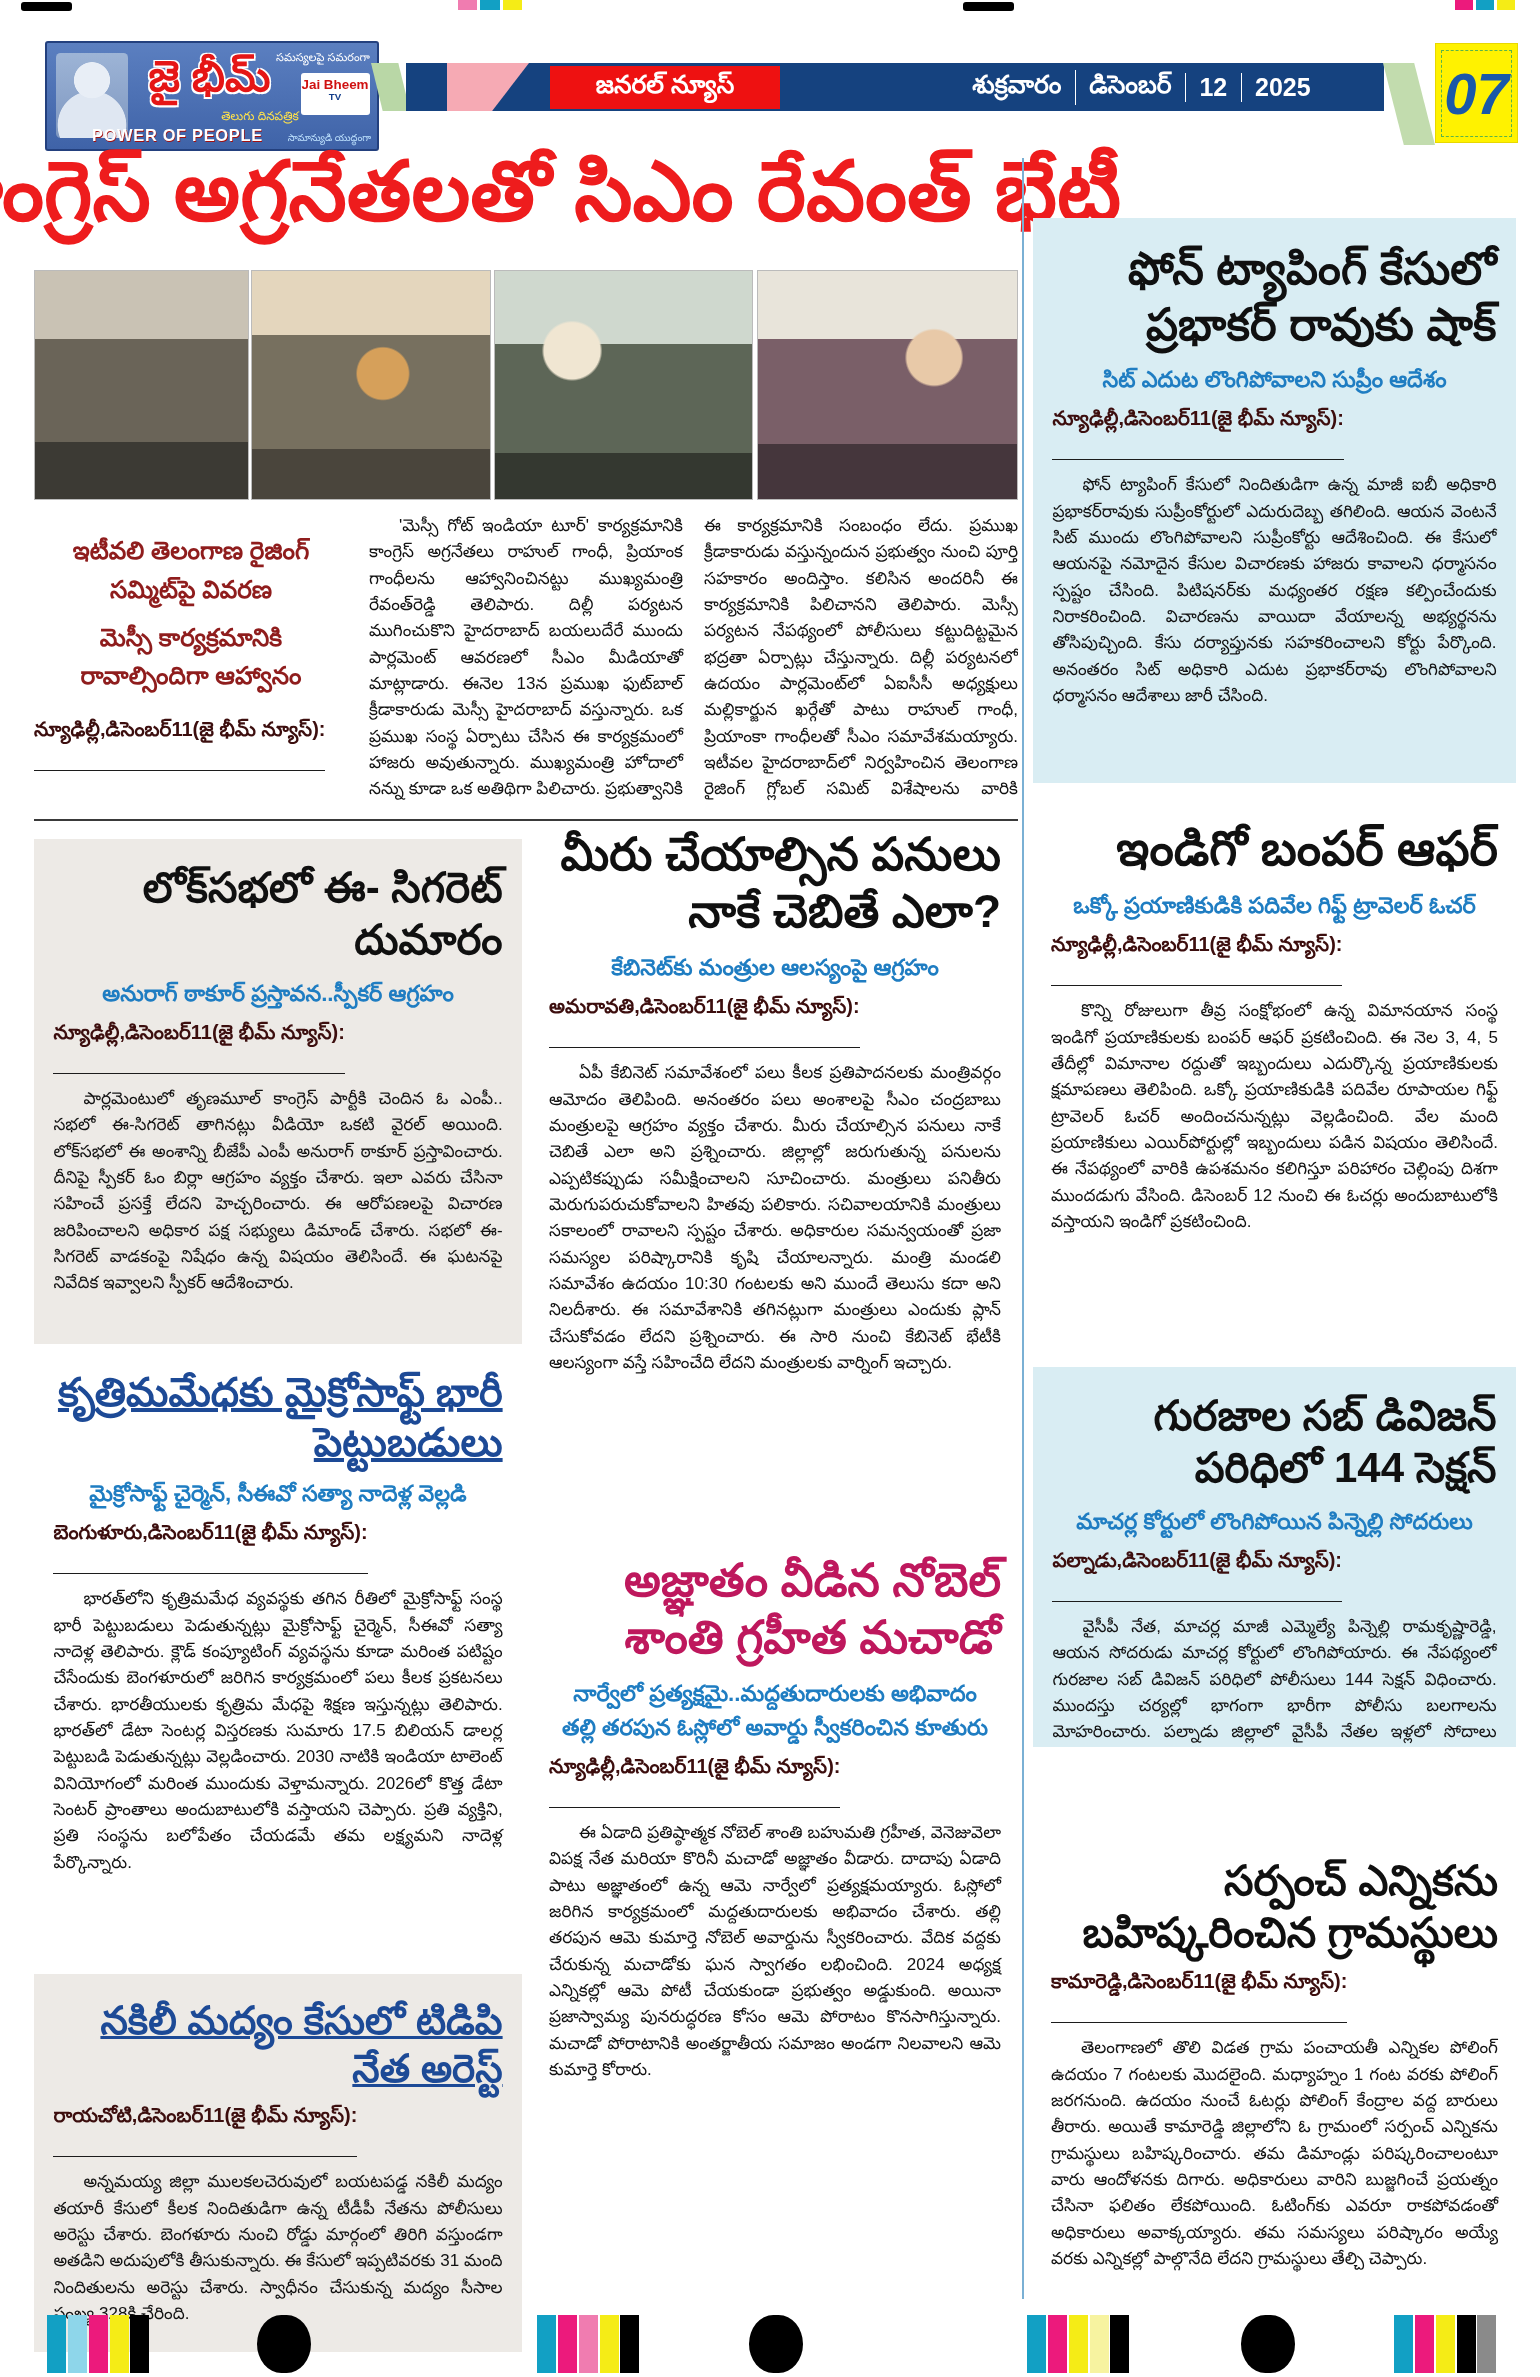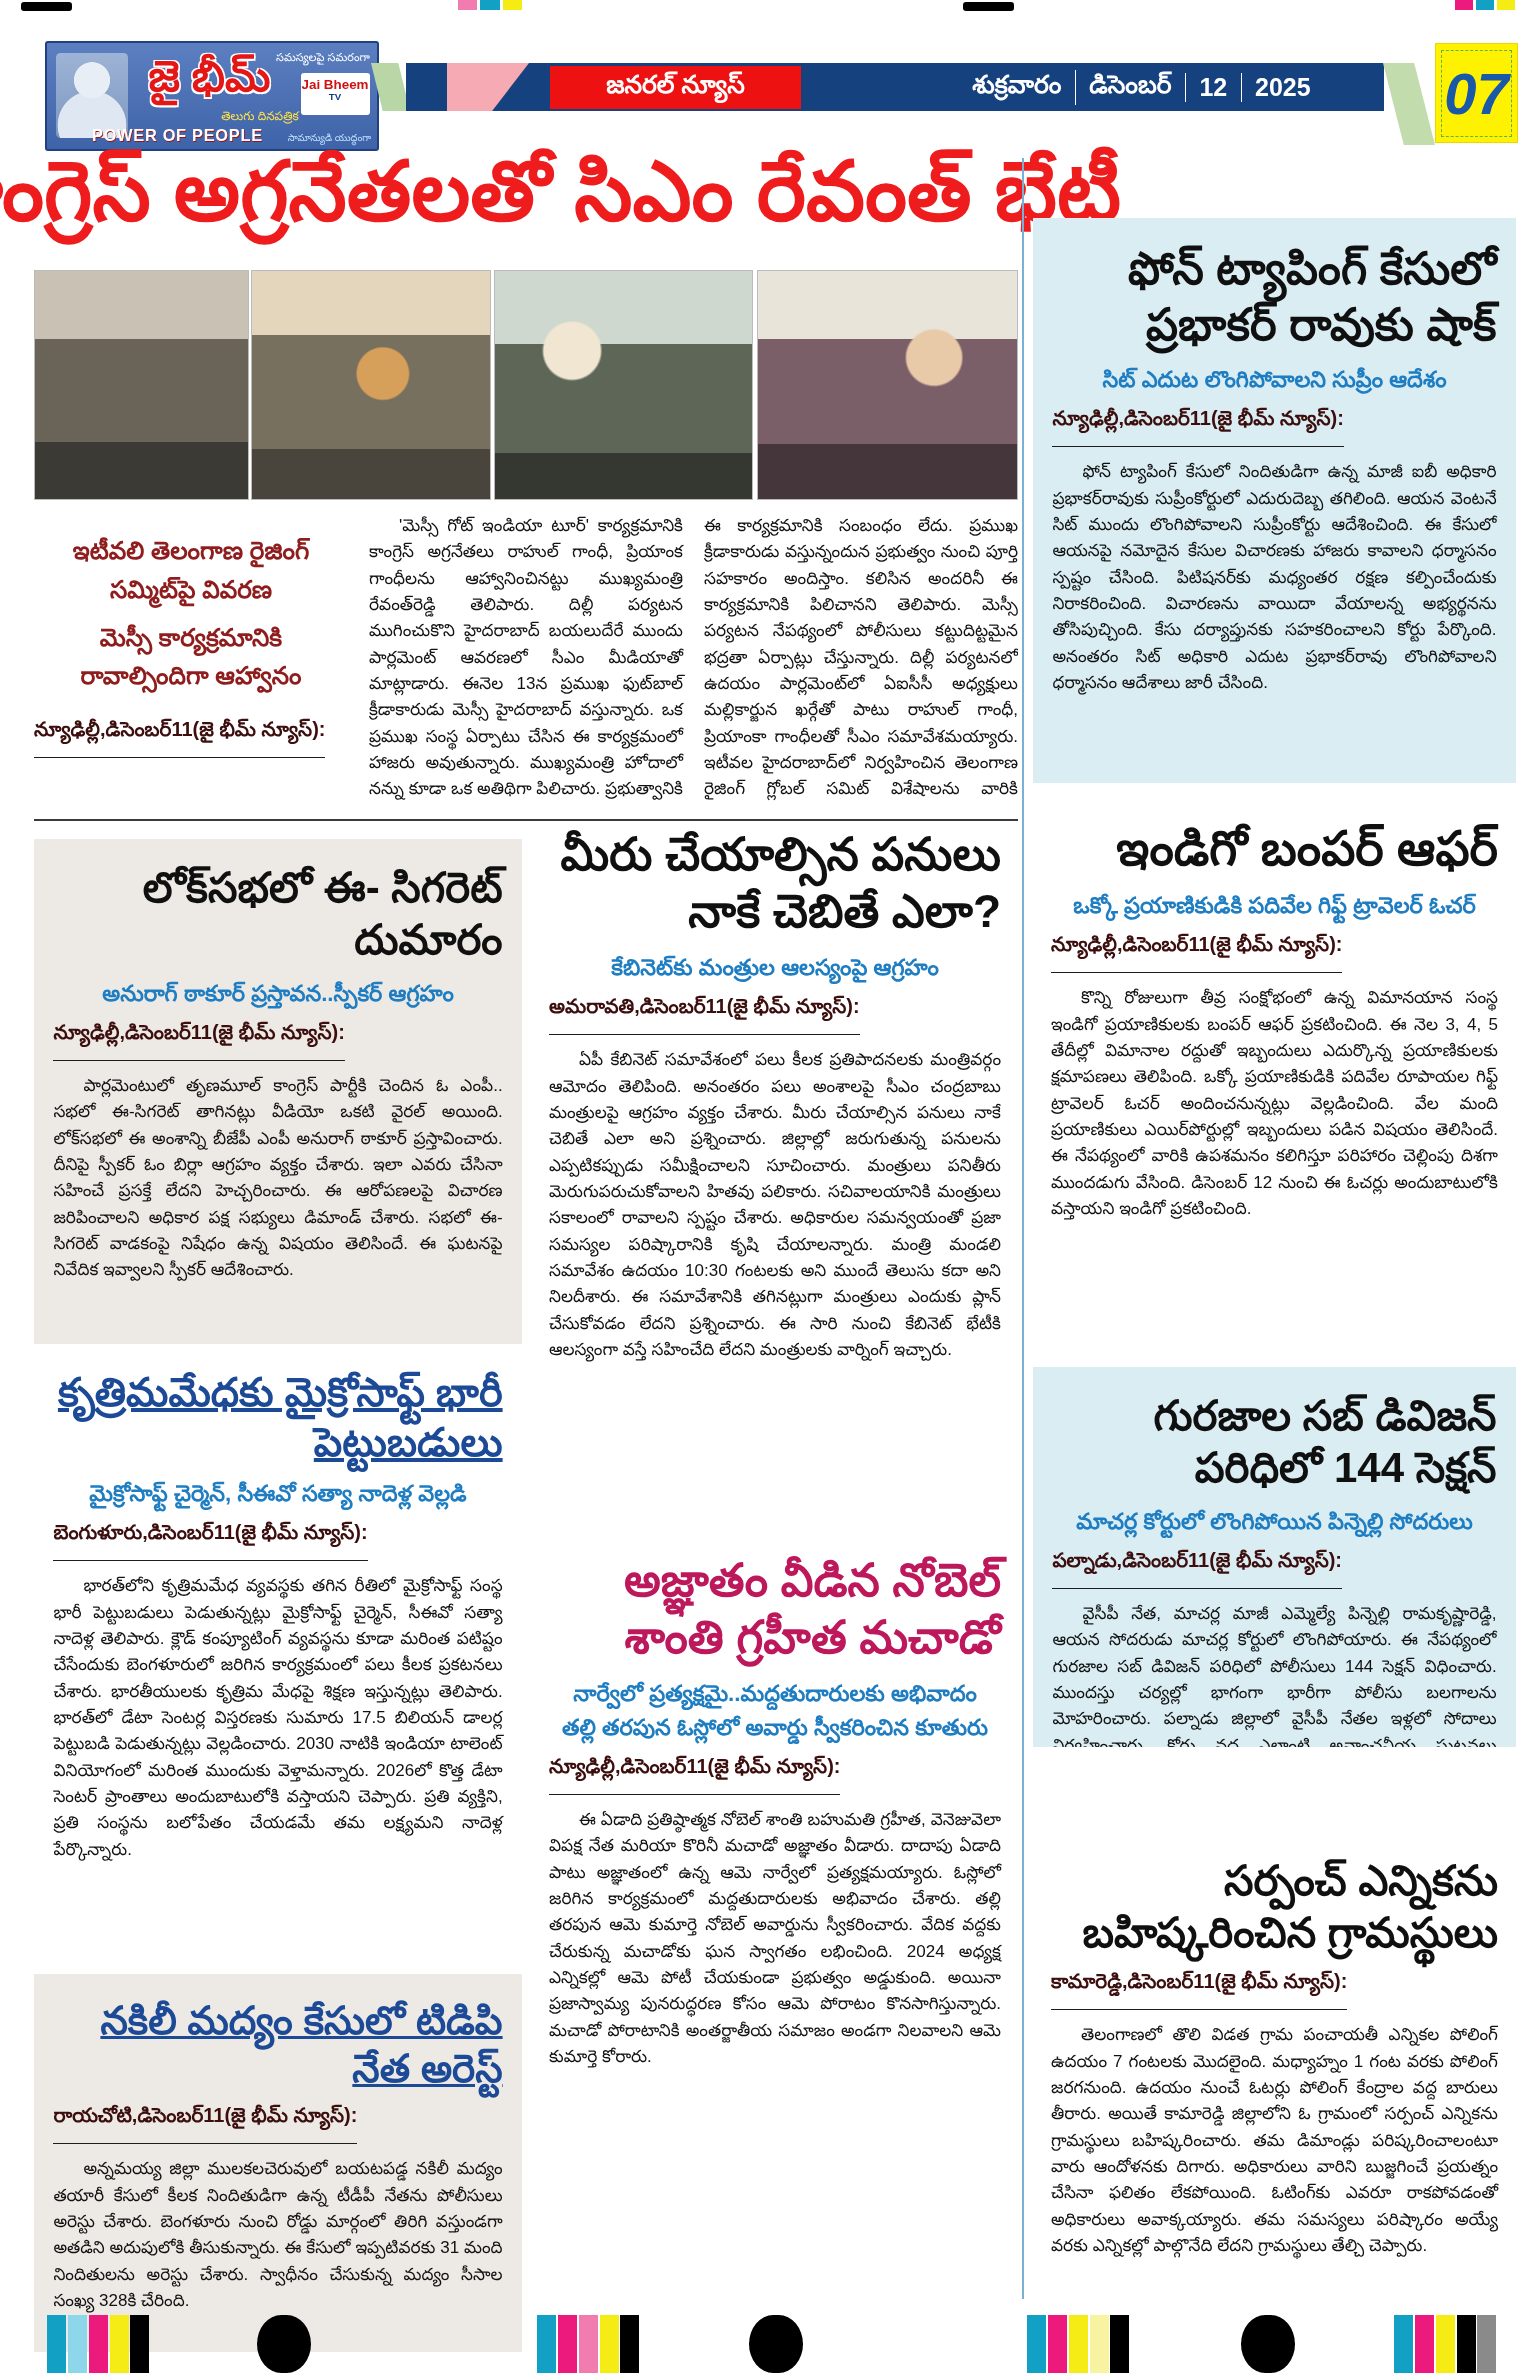--- a/index.html
+++ b/index.html
@@ -32,21 +32,21 @@
   #logo-tv .tvword{display:block;font-size:9.7px;color:#123d8a;}
   #logo-tagline-bottom{position:absolute;right:3px;bottom:3px;width:89px;font-size:9.7px;color:#bfe3ff;text-align:center;}
 
   #band{position:absolute;left:406px;top:63px;width:978px;height:48px;background:#15427f;}
   #band-pink{position:absolute;left:41px;top:0;width:82px;height:48px;background:#f6aab4;
     clip-path:polygon(0 0,100% 0,55% 100%,0 100%);}
   #green-wedge-1{position:absolute;left:371px;top:63px;width:39px;height:48px;background:#b9d7a6;
     clip-path:polygon(0 0,70% 0,100% 100%,30% 100%);}
   #green-wedge-2{position:absolute;left:1383px;top:63px;width:52px;height:82px;background:#c2dcae;
     clip-path:polygon(0 0,60% 0,100% 100%,40% 100%);}
-  #section-label{position:absolute;left:550px;top:66px;width:251px;height:43px;background:#ee1111;
+  #section-label{position:absolute;left:550px;top:66px;width:230px;height:43px;background:#ee1111;
     color:#ffffff;font-size:25px;font-weight:bold;display:flex;align-items:center;justify-content:center;}
   #date-line{position:absolute;right:60px;top:0;height:48px;display:flex;align-items:center;gap:0;
     color:#ffffff;font-size:25px;font-weight:bold;}
   #date-line span{padding:0 13.4px;}
   #date-line span + span{border-left:1.5px solid #ffffff;}
   #page-num-box{position:absolute;left:1435px;top:43px;width:83px;height:100px;background:#fff200;
     border:1.5px solid #e8d800;box-sizing:border-box;display:flex;align-items:center;justify-content:center;}
   #page-num-inner{width:69px;height:85px;border:1.5px dashed #59b44a;display:flex;align-items:center;justify-content:center;}
   #page-num{font-size:58px;font-weight:bold;color:#1a58a8;font-style:italic;}
 
@@ -66,21 +66,21 @@
   #photo4{left:757px;width:261px;background:
     radial-gradient(circle at 68% 38%,#e8c9a8 0 12%,transparent 13%),
     linear-gradient(180deg,#e8e4da 0 30%,#7a5f68 30% 76%,#45363c 76%);}
 
   #lead-text{position:absolute;left:34px;top:513px;width:984px;height:292px;
     column-count:3;column-gap:21px;overflow:hidden;}
   #lead-intro{text-align:center;color:#8f1d1d;font-size:24.6px;line-height:1.55;font-weight:bold;margin:19.4px 7.5px 22.4px;}
   #lead-intro .line2{margin-top:10.4px;}
 
   .dateline{display:inline-block;font-size:20px;font-weight:bold;color:#3c0e0e;
-    border-bottom:1.5px solid #1c1c1c;padding-bottom:11px;margin-bottom:12px;}
+    border-bottom:1.5px solid #1c1c1c;padding-bottom:24px;margin-bottom:12px;}
   .body-text{font-size:17px;line-height:1.55;color:#111;text-align:justify;text-indent:30px;}
 
   
   .article{position:absolute;box-sizing:border-box;padding:18px 19.4px;overflow:hidden;}
   .bg-blue{background:#d9edf3;}
   .bg-gray{background:#edeae6;}
   .art-headline{text-align:right;font-weight:bold;line-height:1.25;margin:4.5px 0 10.4px;}
   .hl-black{color:#101010;}
   .hl-navy{color:#1d4a96;text-decoration:underline;}
   .hl-teal{color:#be185d;}

